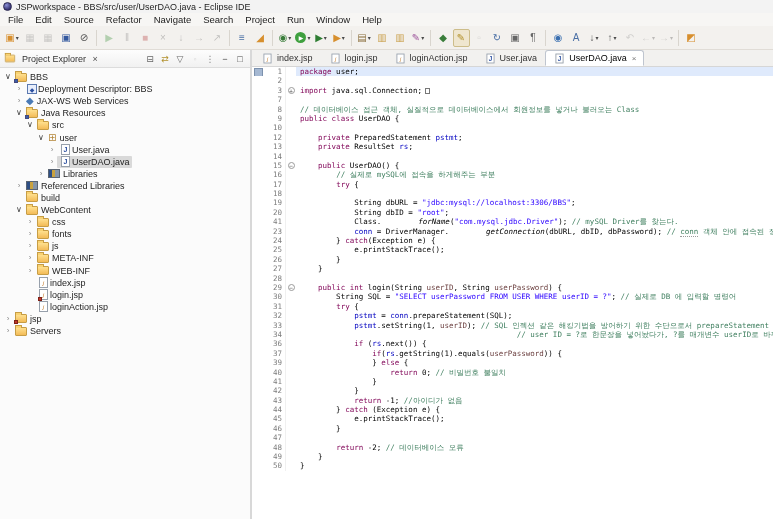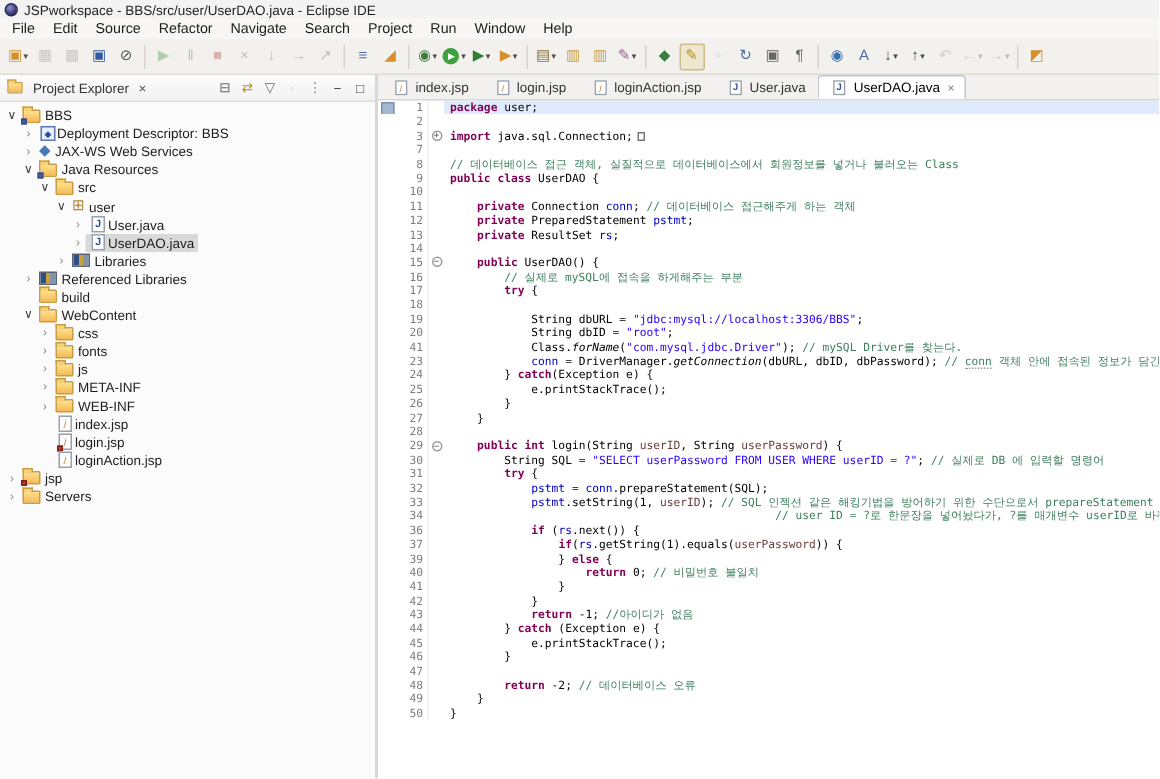--- a/index.html
+++ b/index.html
@@ -76,26 +76,26 @@
   .ann { width:12px; flex:none; position:relative; background:#fff; }
   .ann.mark::after { content:''; position:absolute; left:2px; top:1px; width:7px; height:7px;
     background:#a5b8d2; border:1px solid #7c91ad; }
   .ln { width:21px; flex:none; text-align:right; padding-right:3px; color:#7d7d7d; font-size:7.5px; }
   .fold { width:11px; flex:none; display:flex; align-items:center; justify-content:center;
     border-left:1px solid #f0f0f0; }
   .fm { width:7px; height:7px; border:1px solid #9a9a9a; border-radius:50%; background:#fff;
     font-size:6px; line-height:5px; text-align:center; color:#555; }
   .ct { flex:1; padding-left:4px; min-width:0; }
   .ct.curline { background:#dfeafc; }
-  .k { color:#7f0055; font-weight:bold;margin-top:37px; }
+  .k { color:#7f0055; font-weight:normal;margin-top:37px; }
   .s { color:#2a00ff; }
   .c { color:#3f7f5f; }
   .f { color:#0000c0; }
   .p { color:#6a3e3e; }
-  .i { font-style:italic; }
+  .i { font-style:italic;margin-left:37px; }
   .csq { color:#3f7f5f; border-bottom:1px dotted #9a9a9a; }
   .foldbox { display:inline-block; width:5px; height:6px; border:1px solid #777; background:#fff;
     margin-left:3px; vertical-align:middle; }
 </style>
 </head>
 <body>
 
 <div class="titlebar">
   <span class="app-logo"></span>
   <span>JSPworkspace - BBS/src/user/UserDAO.java - Eclipse IDE</span>
@@ -481,21 +481,20 @@
         </div>
       </div>
     <div class="codearea" id="codearea">
         <div class="cl"><span class="ann mark"></span><span class="ln">1</span><span class="fold"></span><span class="ct curline"><span class="k">package</span><span> user;</span></span></div>
         <div class="cl"><span class="ann"></span><span class="ln">2</span><span class="fold"></span><span class="ct"></span></div>
         <div class="cl"><span class="ann"></span><span class="ln">3</span><span class="fold"><span class="fm">+</span></span><span class="ct"><span class="k">import</span><span> java.sql.Connection;</span><span class="foldbox"></span></span></div>
         <div class="cl"><span class="ann"></span><span class="ln">7</span><span class="fold"></span><span class="ct"></span></div>
         <div class="cl"><span class="ann"></span><span class="ln">8</span><span class="fold"></span><span class="ct"><span class="c">// 데이터베이스 접근 객체, 실질적으로 데이터베이스에서 회원정보를 넣거나 불러오는 Class</span></span></div>
         <div class="cl"><span class="ann"></span><span class="ln">9</span><span class="fold"></span><span class="ct"><span class="k">public</span><span> </span><span class="k">class</span><span> UserDAO {</span></span></div>
         <div class="cl"><span class="ann"></span><span class="ln">10</span><span class="fold"></span><span class="ct"></span></div>
-        <div class="cl"><span class="ann"></span><span class="ln">11</span><span class="fold"></span><span class="ct"><span>    </span><span class="k">private</span><span> Connection </span><span class="f">conn</span><span>; </span><span class="c">// 데이터베이스 접근해주게 하는 객체</span></span></div>
         <div class="cl"><span class="ann"></span><span class="ln">12</span><span class="fold"></span><span class="ct"><span>    </span><span class="k">private</span><span> PreparedStatement </span><span class="f">pstmt</span><span>;</span></span></div>
         <div class="cl"><span class="ann"></span><span class="ln">13</span><span class="fold"></span><span class="ct"><span>    </span><span class="k">private</span><span> ResultSet </span><span class="f">rs</span><span>;</span></span></div>
         <div class="cl"><span class="ann"></span><span class="ln">14</span><span class="fold"></span><span class="ct"></span></div>
         <div class="cl"><span class="ann"></span><span class="ln">15</span><span class="fold"><span class="fm">−</span></span><span class="ct"><span>    </span><span class="k">public</span><span> UserDAO() {</span></span></div>
         <div class="cl"><span class="ann"></span><span class="ln">16</span><span class="fold"></span><span class="ct"><span>        </span><span class="c">// 실제로 mySQL에 접속을 하게해주는 부분</span></span></div>
         <div class="cl"><span class="ann"></span><span class="ln">17</span><span class="fold"></span><span class="ct"><span>        </span><span class="k">try</span><span> {</span></span></div>
         <div class="cl"><span class="ann"></span><span class="ln">18</span><span class="fold"></span><span class="ct"></span></div>
         <div class="cl"><span class="ann"></span><span class="ln">19</span><span class="fold"></span><span class="ct"><span>            String dbURL = </span><span class="s">"jdbc:mysql://localhost:3306/BBS"</span><span>;</span></span></div>
         <div class="cl"><span class="ann"></span><span class="ln">20</span><span class="fold"></span><span class="ct"><span>            String dbID = </span><span class="s">"root"</span><span>;</span></span></div>
         <div class="cl"><span class="ann"></span><span class="ln">41</span><span class="fold"></span><span class="ct"><span>            Class.</span><span class="i">forName</span><span>(</span><span class="s">"com.mysql.jdbc.Driver"</span><span>); </span><span class="c">// mySQL Driver를 찾는다.</span></span></div>

